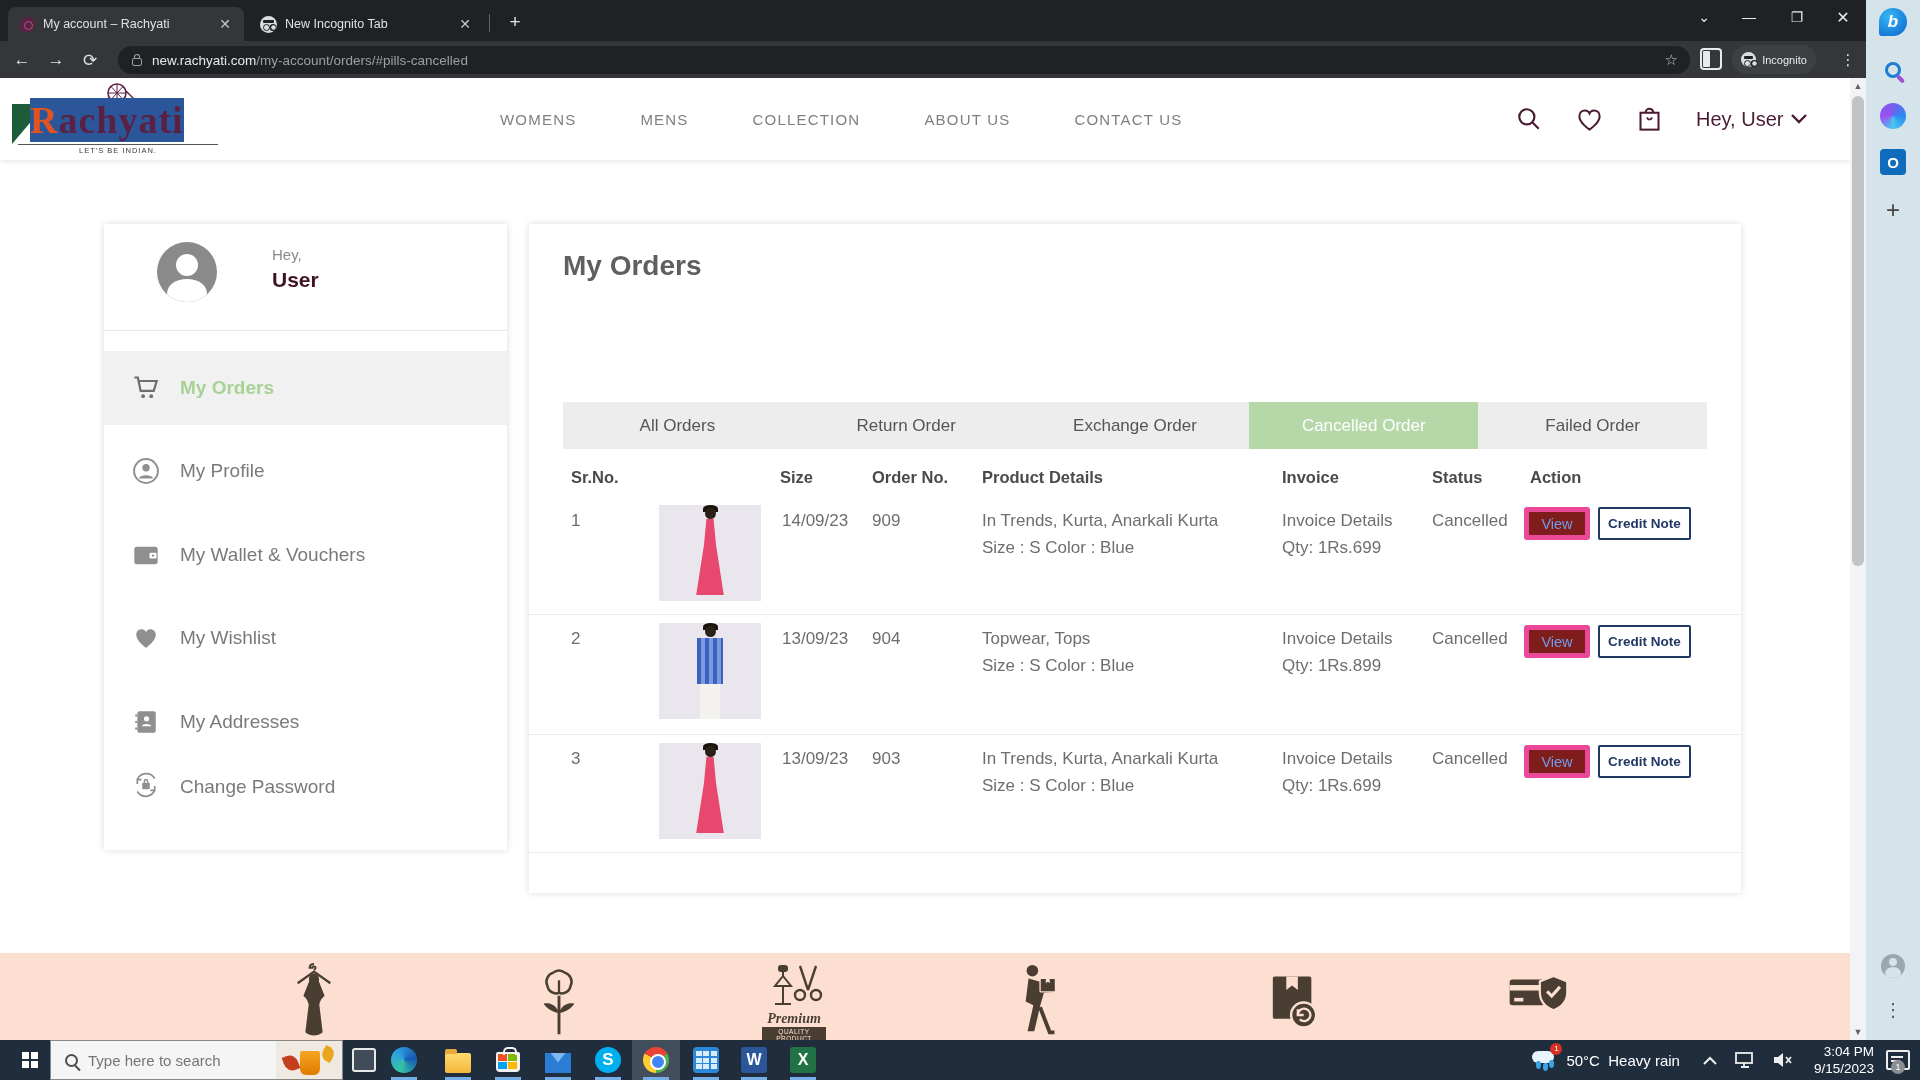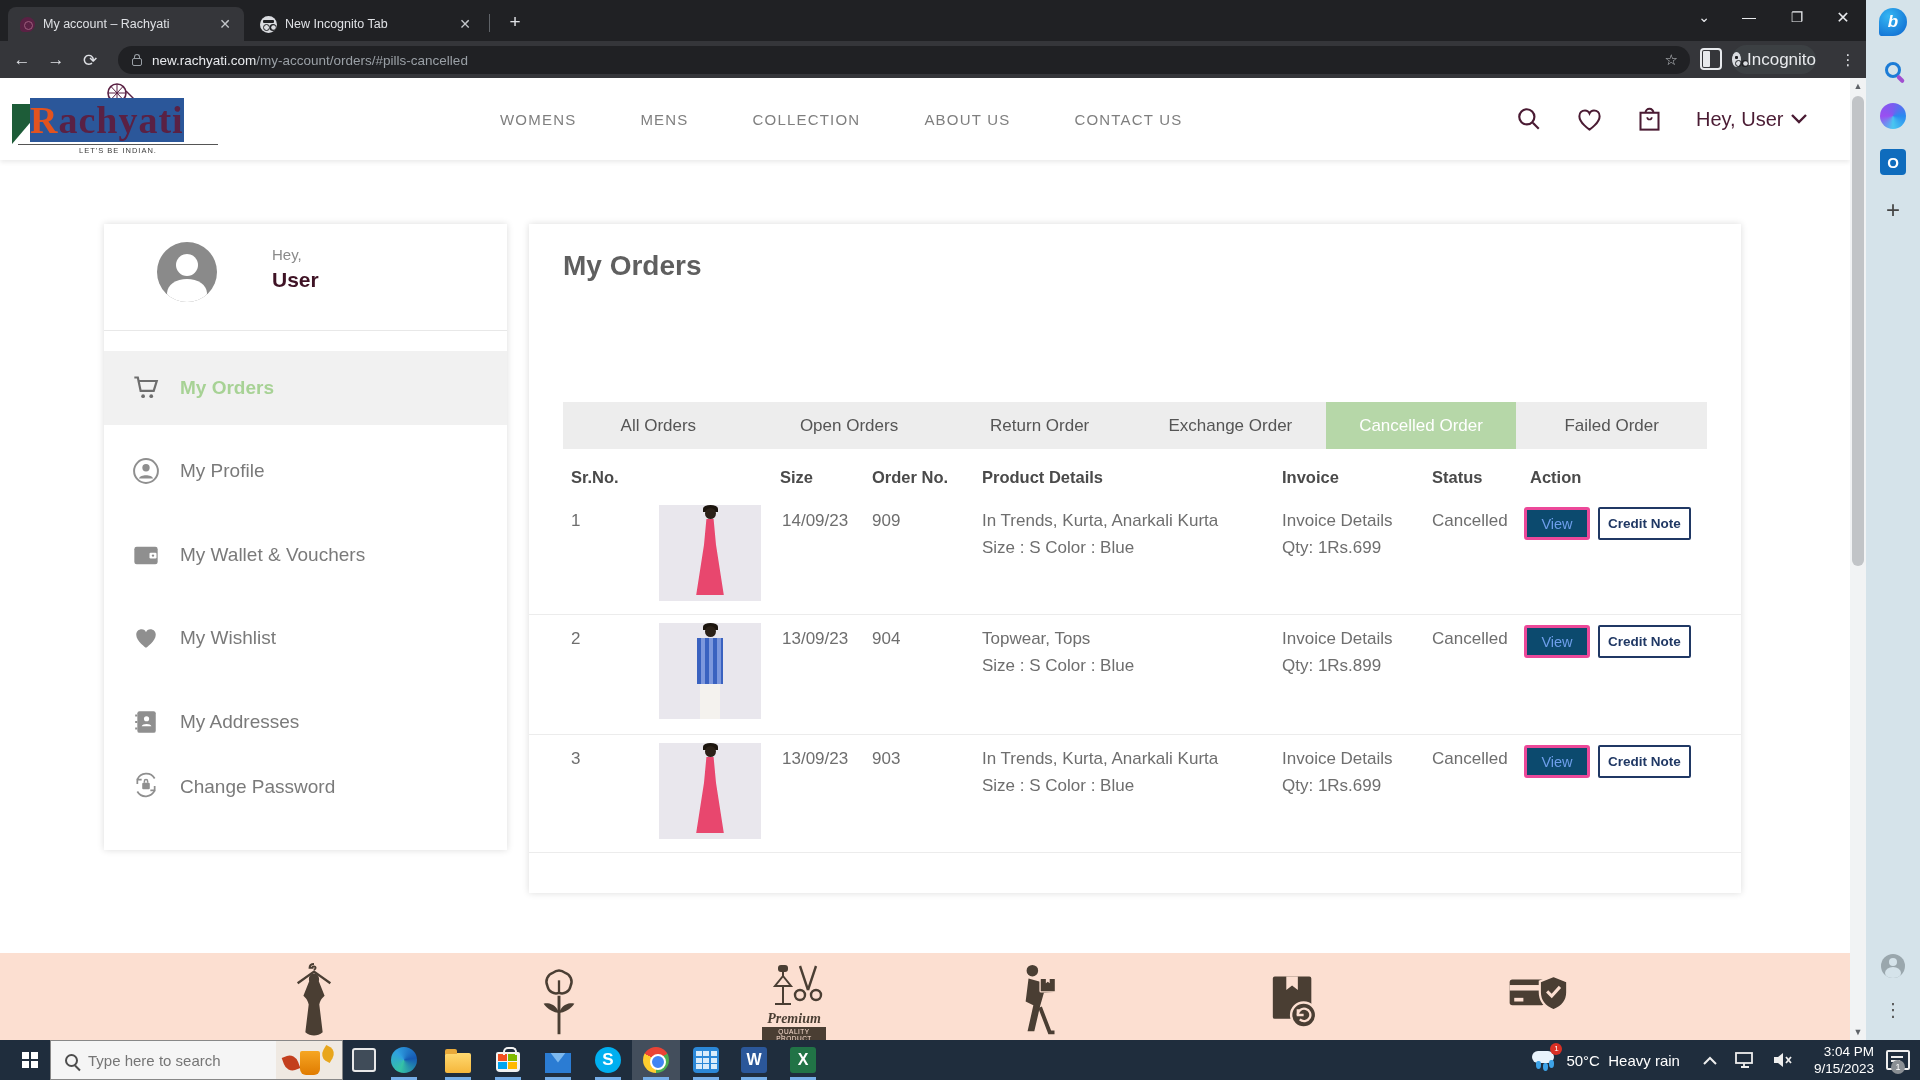--- a/index.html
+++ b/index.html
@@ -27,21 +27,21 @@
   .navbtn { position:absolute; top:5px; width:28px; height:28px; color:#dfe1e5; font-size:17px; display:flex; align-items:center; justify-content:center; border-radius:50%; }
   #urlbar { position:absolute; left:118px; top:5px; width:1572px; height:28px; background:#202124; border-radius:14px; display:flex; align-items:center; padding:0 12px; }
   #urlbar .lock { width:10px; height:8px; border:1.5px solid #9aa0a6; border-radius:2px; position:relative; margin:3px 10px 0 2px; }
   #urlbar .lock::before { content:""; position:absolute; left:1px; top:-5px; width:4px; height:4px; border:1.5px solid #9aa0a6; border-bottom:none; border-radius:3px 3px 0 0; }
   #urlbar .domain { color:#e8eaed; font-size:13.5px; }
   #urlbar .path { color:#9aa0a6; font-size:13.5px; }
   #urlbar .star { margin-left:auto; color:#c3c6ca; font-size:15px; }
   .panel-icon { position:absolute; left:1700px; top:7px; width:22px; height:22px; border:2px solid #e8eaed; border-radius:4px; }
   .panel-icon::before { content:""; position:absolute; left:1px; top:1px; bottom:1px; width:7px; background:#e8eaed; border-radius:1px; }
   #incog-pill { position:absolute; left:1732px; top:4px; width:84px; height:29px; background:#3c4043; border-radius:15px; display:flex; align-items:center; justify-content:center; gap:6px; }
-  #incog-pill span { color:#e8eaed; font-size:17px; }
+  #incog-pill span { color:#e8eaed; font-size:11px; }
   .kebab { position:absolute; left:1836px; top:5px; width:24px; height:28px; color:#dfe1e5; font-size:15px; text-align:center; line-height:28px; letter-spacing:0; }
 
   
   #edge-strip { position:absolute; left:1866px; top:0; width:54px; height:1040px; background:#d5e3ea; }
   .strip-ic { position:absolute; left:13px; width:28px; height:28px; display:flex; align-items:center; justify-content:center; }
   .bing-b { width:28px; height:28px; border-radius:50% 50% 50% 12%; background:radial-gradient(circle at 35% 30%, #35b7f3, #0b63ce); color:#fff; font-size:17px; font-weight:bold; font-style:italic; display:flex; align-items:center; justify-content:center; }
   .edge-search { width:16px; height:16px; border:3px solid #1c7cd6; border-radius:50%; position:relative; }
   .edge-search::after { content:""; position:absolute; right:-7px; bottom:-6px; width:9px; height:4px; background:#a14fd0; border-radius:2px; transform:rotate(45deg); }
   .copilot { width:26px; height:26px; border-radius:50%; background:conic-gradient(#7a5cf0,#2a8af0,#49c7f0,#9a4ff0,#7a5cf0); }
   .outlook { width:26px; height:26px; border-radius:4px; background:#0f6cbd; position:relative; }
@@ -91,21 +91,21 @@
   .otab.active { background:#b6d7a8; color:#fff; font-weight:normal; }
   .thead-cell { position:absolute; top:244px; font-size:16.5px; color:#4a4a4a; font-weight:600; }
   .order-row { position:absolute; left:0; width:100%; border-bottom:1px solid #ececec; }
   .cell { position:absolute; font-size:17px; color:#6e6e6e; }
   .prod-img { position:absolute; left:130px; top:8px; width:102px; height:96px; background:#e9e7ed; overflow:hidden; }
   .prod-img .head { position:absolute; left:46px; top:3px; width:11px; height:11px; border-radius:50%; background:#2b2118; }
   .prod-img .hair { position:absolute; left:44px; top:0; width:15px; height:7px; border-radius:50% 50% 0 0; background:#1c150e; }
   .dress-pink { position:absolute; left:36px; top:14px; width:30px; height:76px; background:#e8476e; clip-path:polygon(38% 0,62% 0,70% 34%,96% 100%,4% 100%,30% 34%); }
   .top-blue { position:absolute; left:38px; top:15px; width:26px; height:46px; background:repeating-linear-gradient(90deg,#3a62c0 0 4px,#7d98dd 4px 8px); }
   .pants-white { position:absolute; left:41px; top:61px; width:20px; height:35px; background:#f4f2ee; }
-  .btn-view { position:absolute; left:995px; top:10px; width:66px; height:33px; border:3px solid #ec4899; border-radius:3px; background:#0c4a6e; color:#6d9eeb; font-size:14.5px; display:flex; align-items:center; justify-content:center; }
+  .btn-view { position:absolute; left:995px; top:10px; width:66px; height:33px; border:5px solid #ec4899; border-radius:3px; background:#7f1d1d; color:#6d9eeb; font-size:14.5px; display:flex; align-items:center; justify-content:center; }
   .btn-credit { position:absolute; left:1069px; top:10px; width:93px; height:33px; border:2px solid #203864; border-radius:2px; background:#fff; color:#203864; font-size:13.5px; font-weight:bold; display:flex; align-items:center; justify-content:center; }
 
   
   #footer-band { position:absolute; left:0; top:875px; width:100%; height:87px; background:#fcdfd1; }
   .f-ic { position:absolute; top:10px; width:64px; height:77px; }
   .premium-wrap { text-align:center; color:#4a3e33; }
   .premium-word { font-family:"Liberation Serif","DejaVu Serif",serif; font-style:italic; font-weight:bold; font-size:14px; margin-top:-4px; }
   .premium-sub { background:#4a3e33; color:#fcdfd1; font-size:6.5px; padding:1px 2px; letter-spacing:.5px; }
 
   
@@ -311,21 +311,20 @@
           </span>
           <span class="lbl">Change Password</span>
         </div>
       </div>
 
       <div id="main-card">
         <div id="orders-title">My Orders</div>
 
         <div id="order-tabs">
           <div class="otab">All Orders</div>
-          <div class="otab">Open Orders</div>
           <div class="otab">Return Order</div>
           <div class="otab">Exchange Order</div>
           <div class="otab active">Cancelled Order</div>
           <div class="otab">Failed Order</div>
         </div>
 
         <div class="thead-cell" style="left:42px;">Sr.No.</div>
         <div class="thead-cell" style="left:251px;">Size</div>
         <div class="thead-cell" style="left:343px;">Order No.</div>
         <div class="thead-cell" style="left:453px;">Product Details</div>

